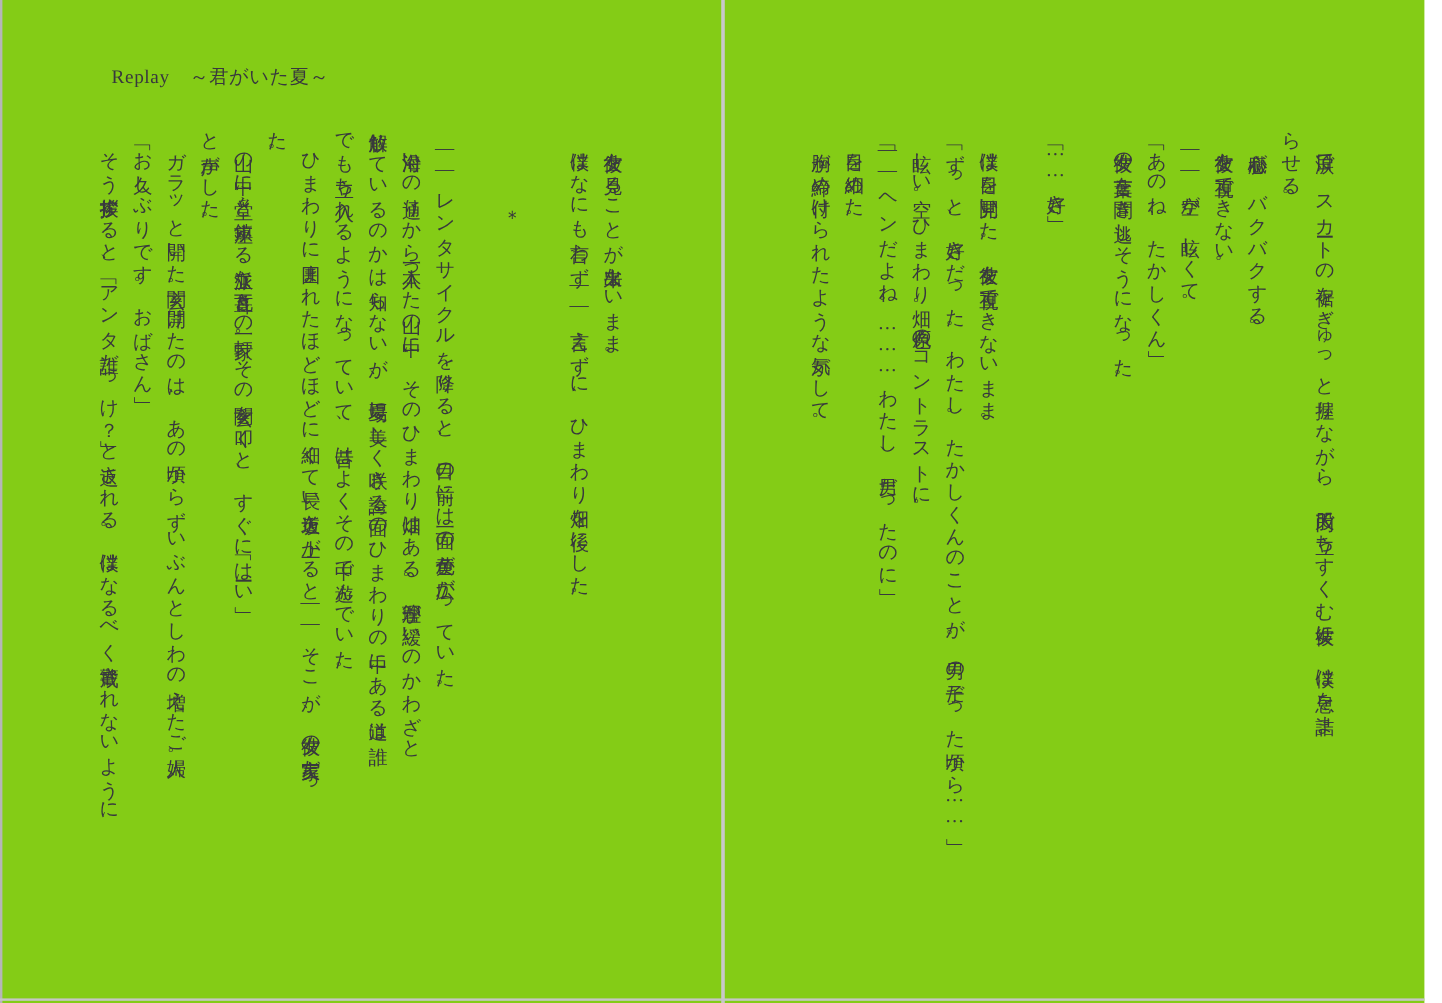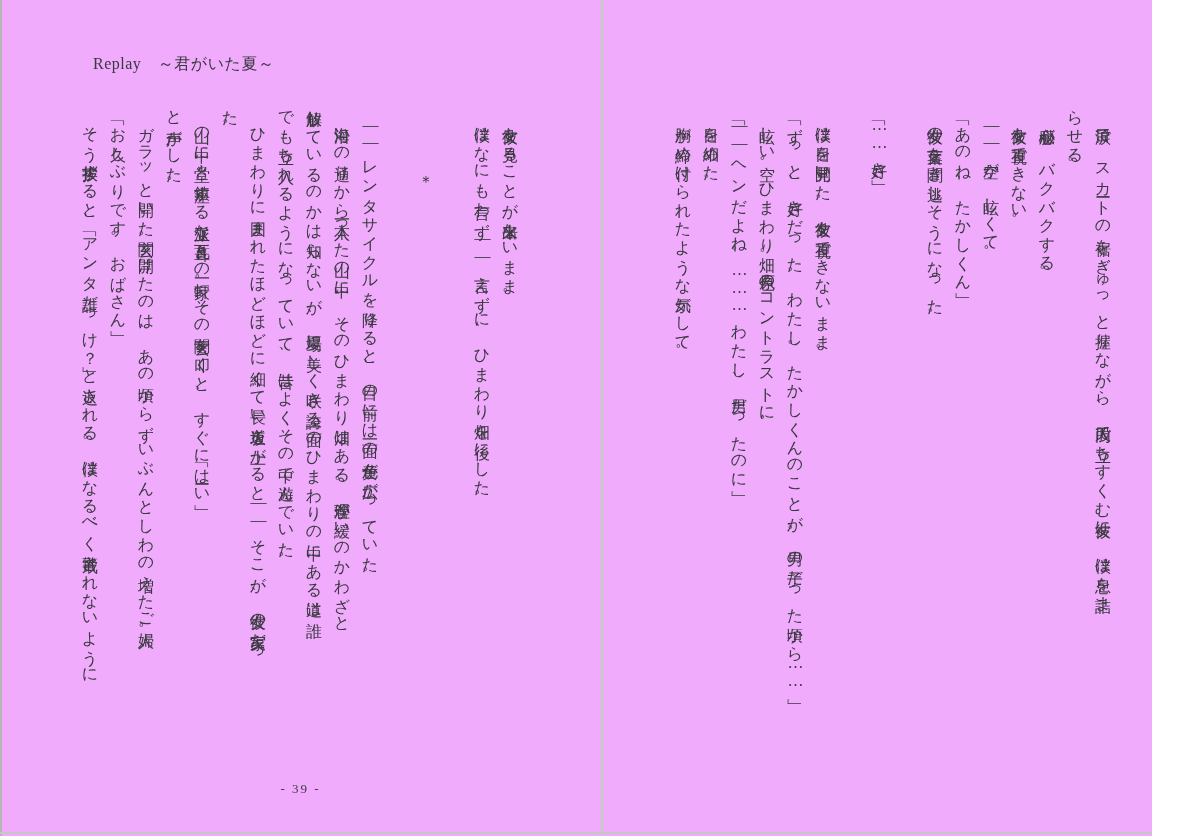--- a/index.html
+++ b/index.html
@@ -5,22 +5,23 @@
   html, body {
     margin: 0;
     padding: 0;
     background: #ffffff;
     font-family: "Liberation Serif", "DejaVu Serif", serif;
   }
   #canvas {
     position: relative;
     width: 1152px;
     height: 836px;
-    background: #f0abfc;
+    background: #84cc16;
     overflow: hidden;
+    padding-left: 35px;
   }
   
   .edge { position: absolute; background: #c2c2c2; }
   .edge-left   { left: 0; top: 0; width: 2px; height: 836px; background: #b6b6b6; }
   .edge-center { left: 601px; top: 0; width: 3px; height: 836px; background: #c8c8c8; }
   .edge-bottom { left: 0; top: 832px; width: 1202px; height: 2px; background: #c6c6c6; }
 
   .page {
     position: absolute;
     top: 0;
@@ -93,21 +94,20 @@
         <div class="tline">解放しているのかは知らないが、夏場に美しく咲き誇る一面のひまわりの中にある道は誰</div>
         <div class="tline">でも立ち入れるようになっていて、昔はよくその中で遊んでいた。</div>
         <div class="tline">　ひまわりに囲まれたほどほどに細くて長い坂道を上がると――そこが、彼女の実家だっ</div>
         <div class="tline">た。</div>
         <div class="tline">　山の中に堂々と鎮座する立派な瓦葺きの一軒家。その玄関を叩くと、すぐに「はーい」</div>
         <div class="tline">と声がした。</div>
         <div class="tline">　ガラッと開いた玄関。開けたのは、あの頃からずいぶんとしわの増えたご婦人。</div>
         <div class="tline">　「お久しぶりです。おばさん」</div>
         <div class="tline">　そう挨拶すると、「アンタ誰だっけ？」と返される。僕はなるべく警戒されないように</div>
       </div>
-    <div class="page-number">- 39 -</div>
   </div>
 
   <div class="page page-right">
     <div class="vtext">
         <div class="tline">　涙目で、スカートの裾をぎゅっと握りながら、内股で立ちすくむ彼女に、僕は息を詰ま</div>
         <div class="tline">らせる。</div>
         <div class="tline">　心臓が、バクバクする。</div>
         <div class="tline">　彼女を直視できない。</div>
         <div class="tline">　――空が、眩しくて。</div>
         <div class="tline">　「あのね、たかしくん」</div>

